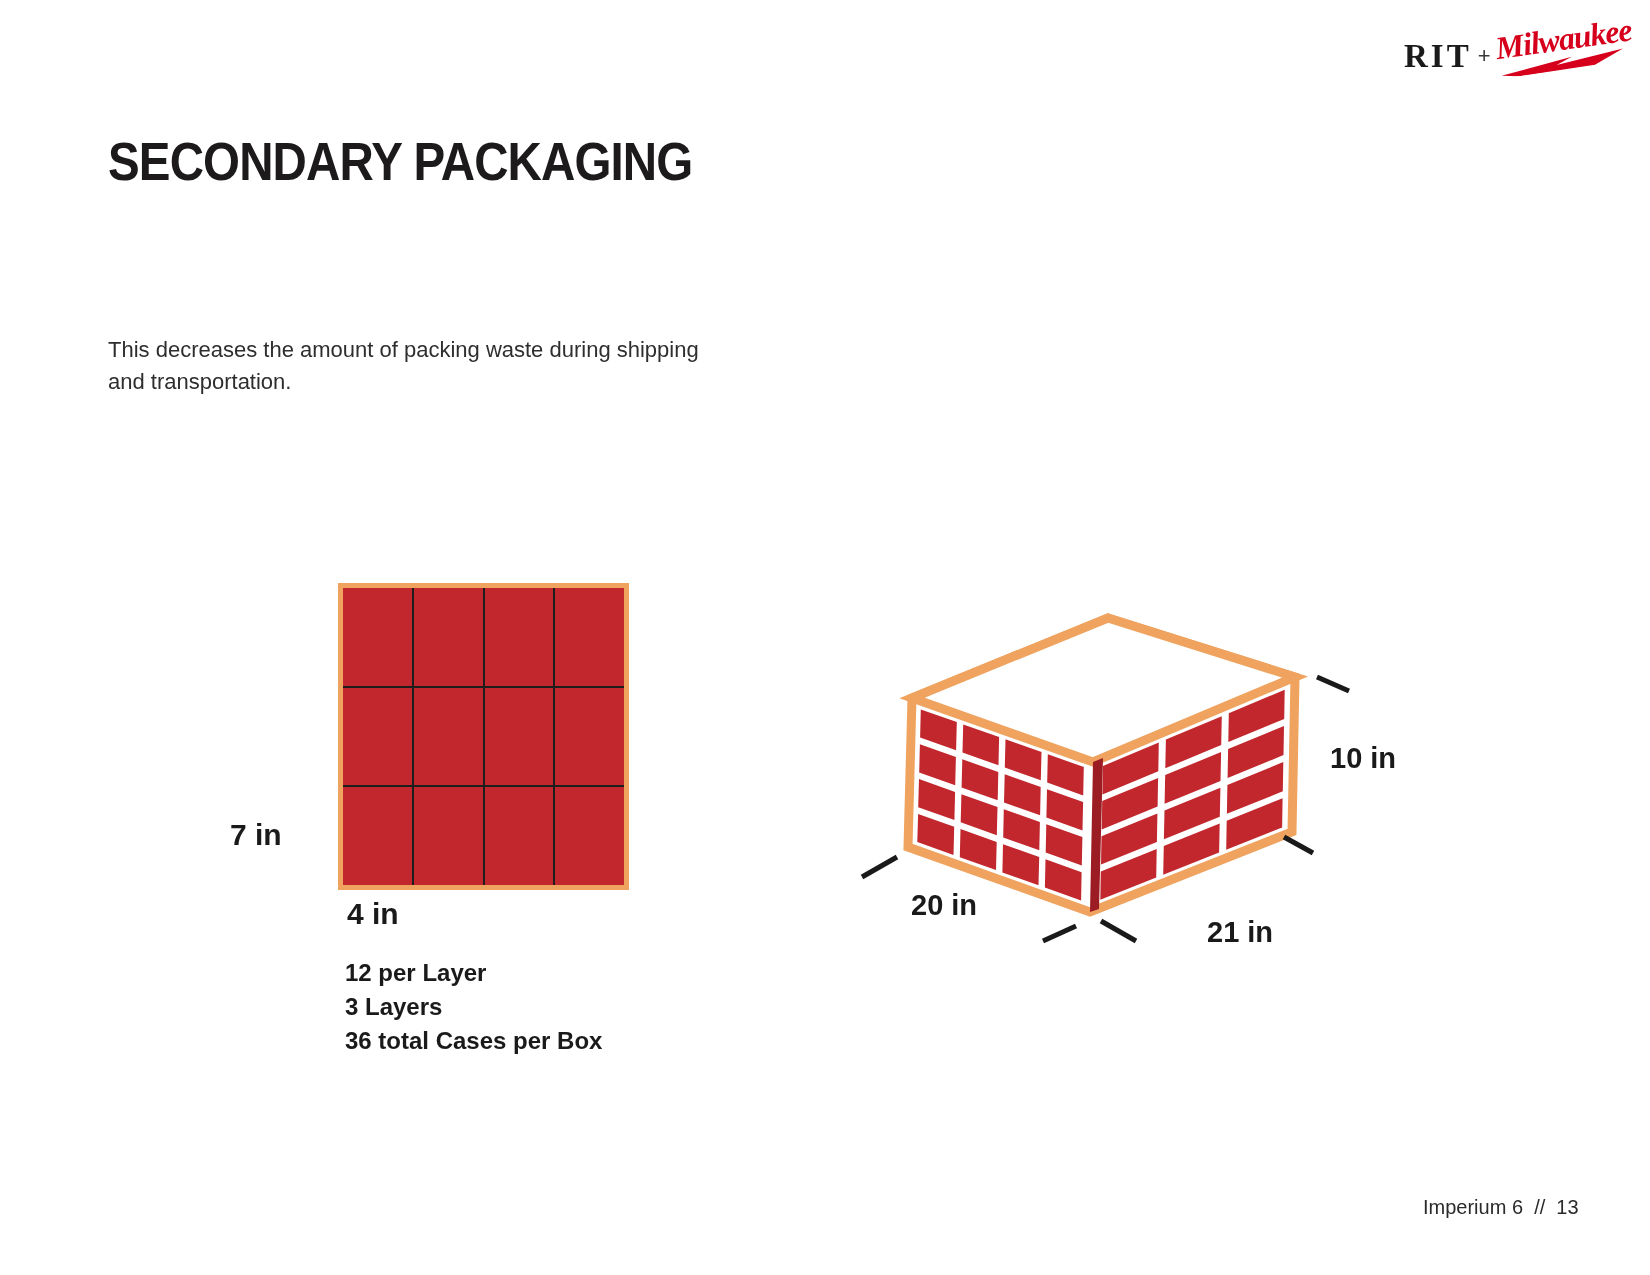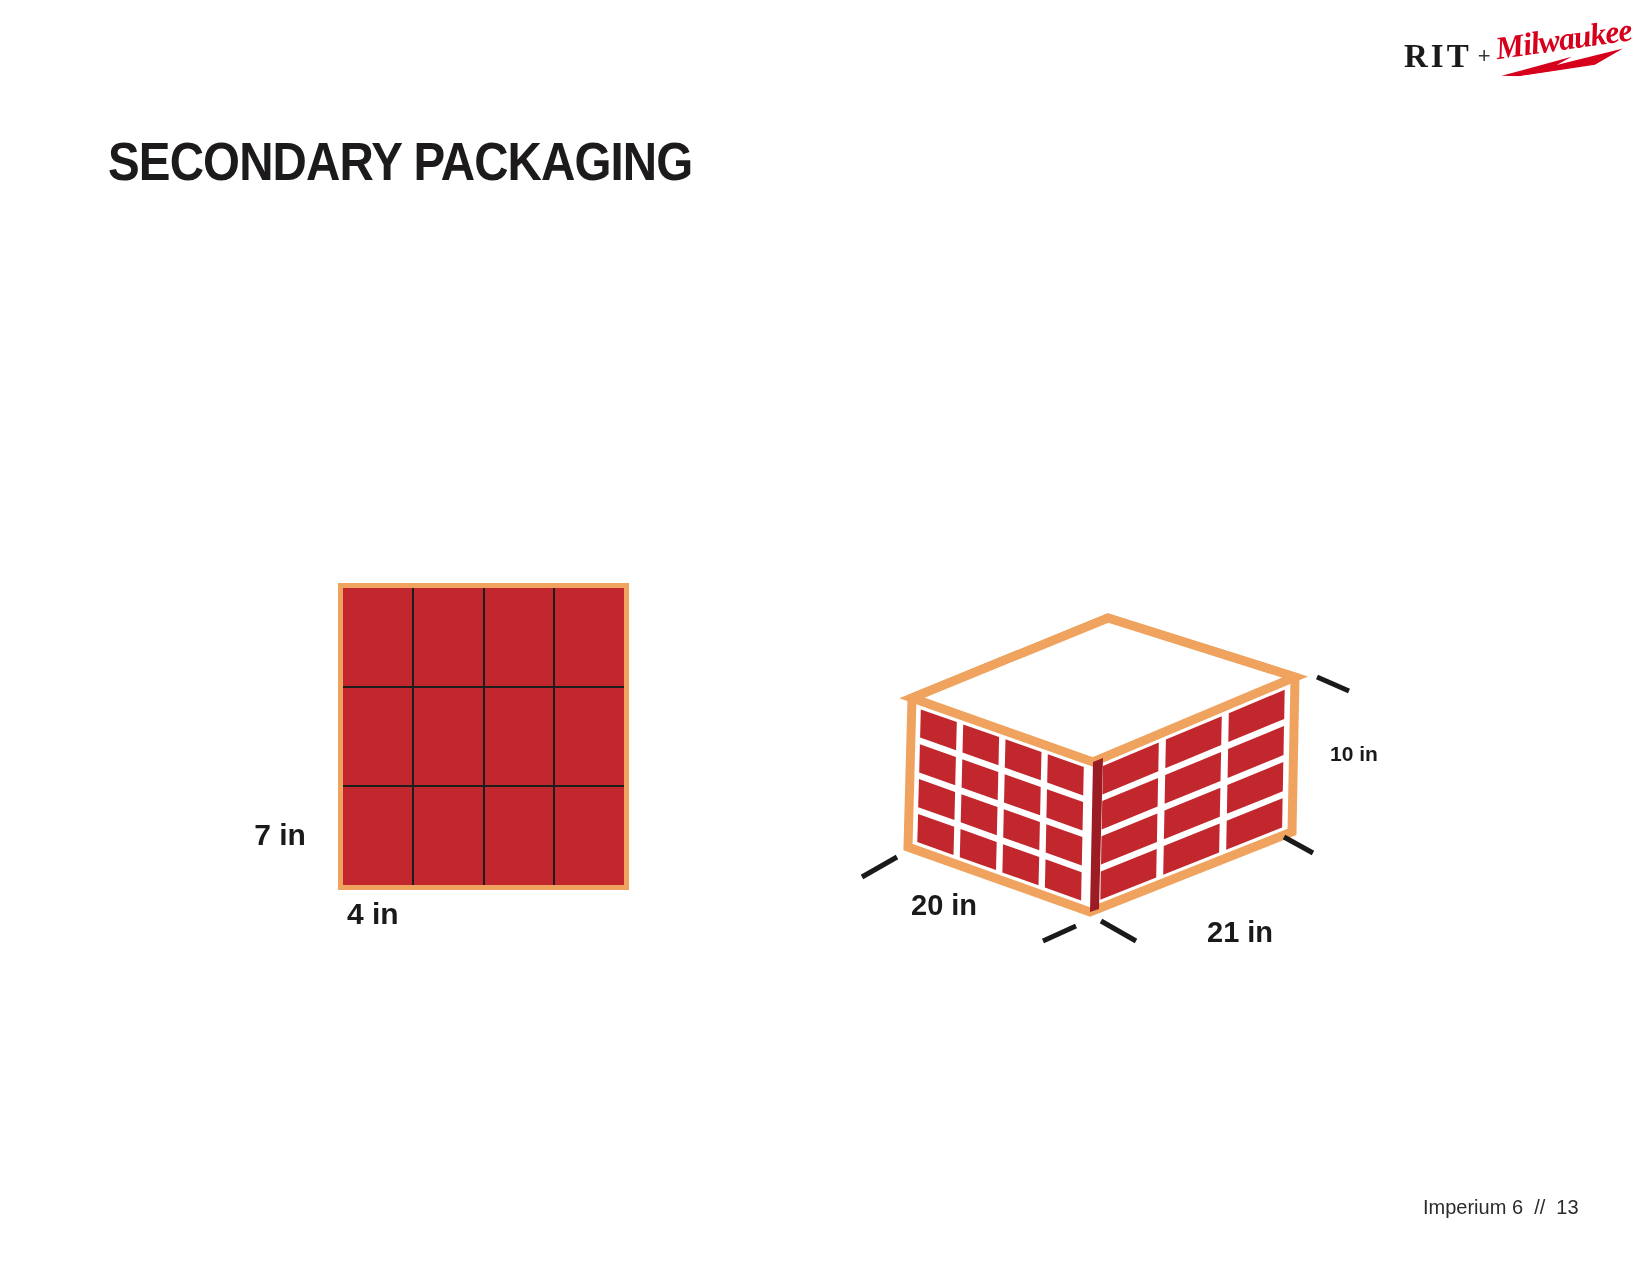--- a/index.html
+++ b/index.html
@@ -37,29 +37,29 @@
   #intro-p2{top:334px;}
   .intro span{display:block;}
 
   
   #layer-grid{position:absolute;left:338px;top:583px;width:291px;height:307px;
     border:5px solid var(--box-orange);background:var(--grid-line);
     display:grid;gap:2px;}
   #layer-grid .cell{background:var(--case-red);}
 
   .dim-label{position:absolute;font-weight:bold;color:#1a1a1a;font-size:30px;white-space:nowrap;}
-  #label-7in{left:230px;top:818px;width:100px;text-align:center;}
+  #label-7in{left:230px;top:818px;width:100px;text-align:left;}
   #label-5in{left:347px;top:897px;}
   #stats{position:absolute;left:345px;top:956px;font-size:24px;font-weight:bold;
     line-height:34px;color:#1a1a1a;}
   #stats div{white-space:nowrap;}
 
   
   #box-svg{position:absolute;left:800px;top:560px;}
-  #label-10in{left:1330px;top:742px;font-size:21px;}
+  #label-10in{left:1330px;top:742px;font-size:29px;}
   #label-20in{left:911px;top:889px;font-size:29px;}
   #label-21in{left:1207px;top:880px;font-size:29px;margin-top:36px;}
 
   
   #footer{position:absolute;left:1423px;top:1196px;font-size:20px;color:#2b2b2b;
     white-space:pre;}
 </style>
 </head>
 <body>
 
@@ -71,37 +71,46 @@
     <span class="mke">
       <span class="script">Milwaukee</span>
       <svg width="128" height="14" viewBox="0 0 128 14">
         <polygon points="2,11 74,2 58,8 126,1 96,13 20,14" fill="#d6001c"></polygon>
       </svg>
     </span>
   </div>
 
   <h1 id="title">SECONDARY PACKAGING</h1>
 
+  <p class="intro" id="intro-p2">
+    <span>This decreases the amount of packing waste during shipping</span>
+    <span>and transportation.</span>
+  </p>
 
   <div id="layer-grid" style="grid-template-columns: repeat(4, 1fr); grid-template-rows: repeat(3, 1fr);">
       <div class="cell"></div>
       <div class="cell"></div>
       <div class="cell"></div>
       <div class="cell"></div>
       <div class="cell"></div>
       <div class="cell"></div>
       <div class="cell"></div>
       <div class="cell"></div>
       <div class="cell"></div>
       <div class="cell"></div>
       <div class="cell"></div>
       <div class="cell"></div>
     </div>
   <div class="dim-label" id="label-7in">7 in</div>
   <div class="dim-label" id="label-5in">4 in</div>
+  <div id="stats">
+    <div>12 per Layer</div>
+    <div>3 Layers</div>
+    <div>36 total Cases per Box</div>
+  </div>
 
   <svg id="box-svg" width="580" height="390" viewBox="0 0 580 390">
 
     <polygon points="308,58 495,117 492,272 290,352 108,287 112,138" fill="#ffffff" stroke="#efa35e" stroke-width="9" stroke-linejoin="miter"></polygon>
 
     <polygon points="308,58 495,117 293,202 112,138" fill="#ffffff" stroke="#efa35e" stroke-width="9" stroke-linejoin="miter"></polygon>
 
     <polygon points="293,202 303,198 299,349 290,352" fill="#9b1c22"></polygon>
     <g id="cells-left">
         <polygon points="120.8,149.4 156.8,162.1 156.1,190.3 120.1,177.5" fill="#c1272d"></polygon>

